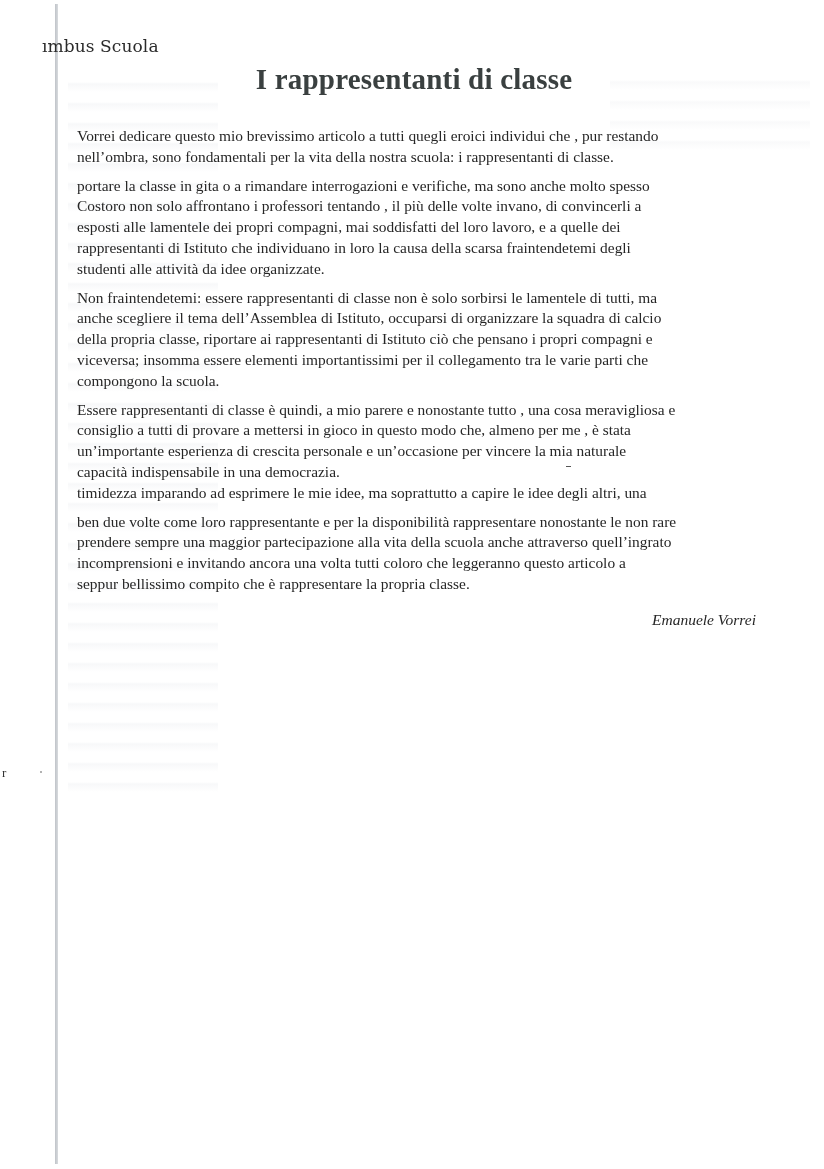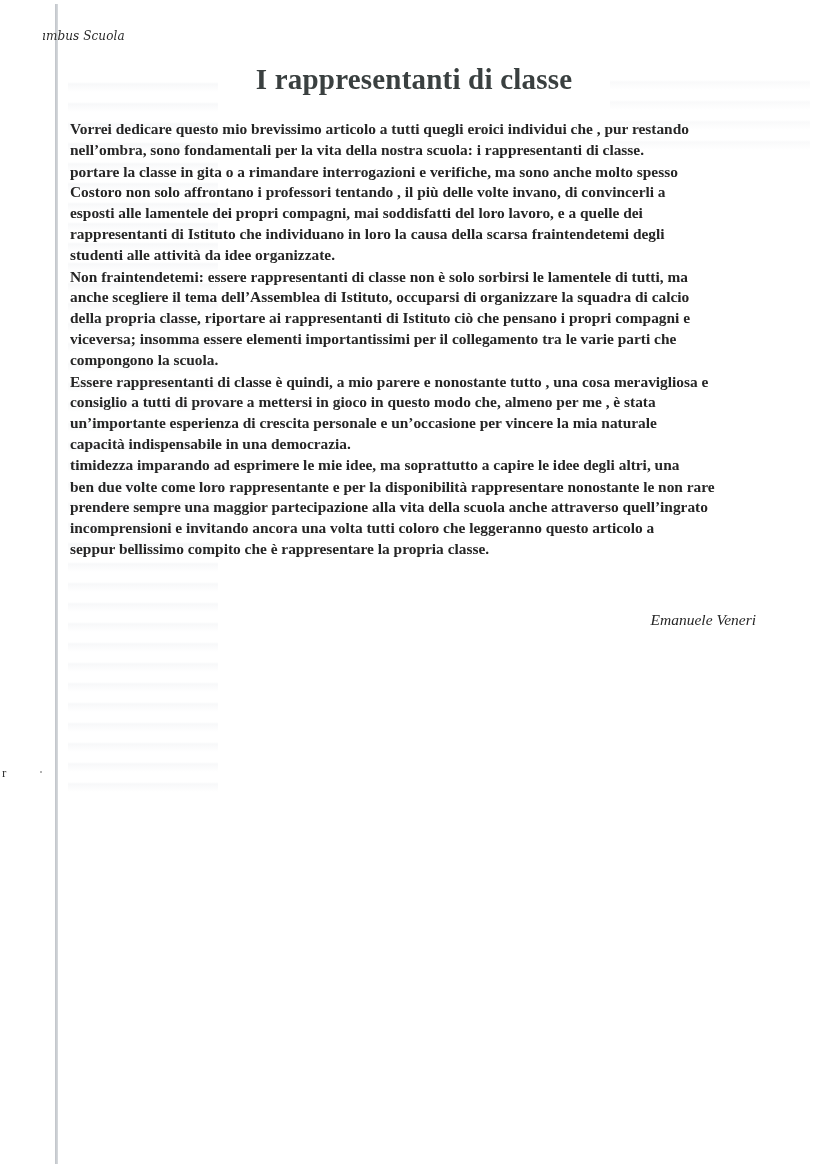--- a/index.html
+++ b/index.html
@@ -45,24 +45,23 @@
       background: repeating-linear-gradient(to bottom,
         rgba(235,236,240,0.0) 0px,
         rgba(235,236,240,0.0) 10px,
         rgba(235,236,240,0.6) 12px,
         rgba(235,236,240,0.0) 20px);
       opacity: 0.5;
     }
     .running-head {
       position: absolute;
       left: 42px;
-      top: 29px;
+      top: 36px;
       font-family: "DejaVu Serif", "Liberation Serif", serif;
-      font-style: italic;
-      font-size: 12px;
+      font-size: 17px;
       color: #2b2b2b;
       letter-spacing: 0.1px;
     }
     .running-head .cut {
       display: inline-block;
     }
     .title {
       position: absolute;
       left: 0;
       top: 63px;
@@ -79,23 +78,22 @@
       position: absolute;
       left: 69px;
       top: 118px;
       width: 720px;
       font-family: "Liberation Serif", "DejaVu Serif", serif;
       font-size: 15.4px;
       line-height: 20.8px;
       color: #262626;
     }
     .article p {
-      margin: 1px;
+      margin: 8px;
       padding: 0;
-      font-weight: bold;
     }
     .article .line {
       display: block;
       white-space: nowrap;
     }
     .signature {
       position: absolute;
       right: 68px;
       top: 611px;
       font-family: "Liberation Serif", "DejaVu Serif", serif;
@@ -171,16 +169,16 @@
   <p>
     <span class="line">ben due volte come loro rappresentante e per la disponibilità rappresentare nonostante le non rare</span>
     <span class="line">prendere sempre una maggior partecipazione alla vita della scuola anche attraverso quell’ingrato</span>
     <span class="line">incomprensioni e invitando ancora una volta tutti coloro che leggeranno questo articolo a</span>
     <span class="line">seppur bellissimo compito che è rappresentare la propria classe.</span>
   </p>
 </div>
 
 <div class="dash-mark"></div>
 
-<div class="signature">Emanuele Veneri</div>
+<div class="signature">Emanuele Vorrei</div>
 
 <div class="stray-mark">r</div>
 <div class="stray-dot"></div>
 
 </body></html>

